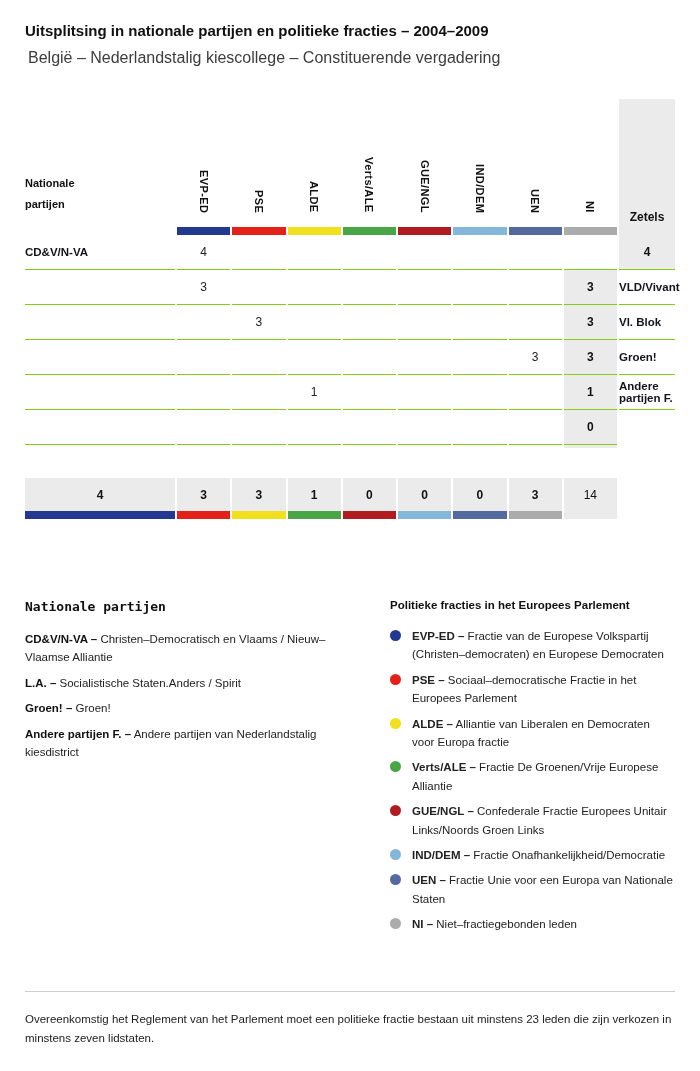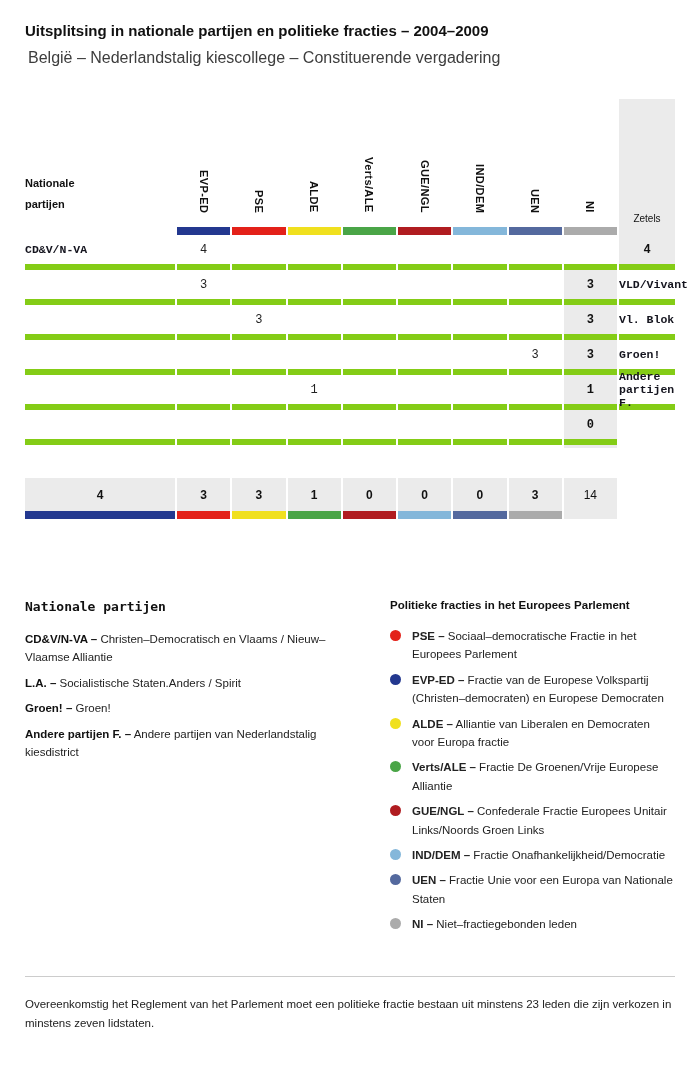--- a/index.html
+++ b/index.html
@@ -66,21 +66,21 @@
     overflow-wrap: anywhere;
     color: #111;
   }
   .zetels { background: #ebebeb; }
   .zhead {
     display: flex;
     justify-content: center;
     align-items: flex-end;
     padding-bottom: 3px;
   }
-  .zetels-label { font-weight: 400; font-size: 10px; color: #111; }
+  .zetels-label { font-weight: 700; font-size: 12px; color: #111; }
 
   .bar { height: 8px; }
 
   .plabel {
     display: flex;
     align-items: center;
     font-weight: 700;
     font-size: 11.5px;
     color: #14141e;
   }
@@ -90,21 +90,21 @@
     justify-content: center;
     color: #222;
   }
   .zval {
     display: flex;
     align-items: center;
     justify-content: center;
     font-weight: 700;
     color: #111;
   }
-  .rowline { border-bottom: 6px solid #84cc16; font-family: Liberation Mono, monospace; }
+  .rowline { border-bottom: 1px solid #84cc16; }
 
   .tval {
     background: #ebebeb;
     display: flex;
     align-items: center;
     justify-content: center;
     font-weight: 700;
     color: #111;
   }
   .ztotal {
@@ -155,21 +155,21 @@
   }
   .dot {
     width: 11px;
     height: 11px;
     border-radius: 50%;
     margin-top: 3px;
   }
 
   
   .footnote {
-    margin-top: 36px;
+    margin-top: 51px;
     border-top: 1px solid #cccccc;
     padding-top: 18px;
     font-size: 11.5px;
     line-height: 1.65;
     color: #222;
   }
   .footer {
     margin-top: 28px;
     display: flex;
     justify-content: space-between;
@@ -332,26 +332,26 @@
           <div class="leg-item"><b>CD&amp;V/N-VA –</b><span> Christen–Democratisch en Vlaams / Nieuw–Vlaamse Alliantie</span></div>
           <div class="leg-item"><b>L.A. –</b><span> Socialistische Staten.Anders / Spirit</span></div>
           <div class="leg-item"><b>Groen! –</b><span> Groen!</span></div>
           <div class="leg-item"><b>Andere partijen F. –</b><span> Andere partijen van Nederlandstalig kiesdistrict</span></div>
         </div>
     </div>
     <div class="leg-right">
       <div class="leg-right-title">Politieke fracties in het Europees Parlement</div>
       <div id="legend-groups-items">
           <div class="lg-item">
+            <span class="dot" style="background: rgb(35, 56, 143);"></span>
+            <span><b>EVP-ED –</b><span> Fractie van de Europese Volkspartij (Christen–democraten) en Europese Democraten</span></span>
+          </div>
+          <div class="lg-item">
             <span class="dot" style="background: rgb(227, 33, 25);"></span>
             <span><b>PSE –</b><span> Sociaal–democratische Fractie in het Europees Parlement</span></span>
-          </div>
-          <div class="lg-item">
-            <span class="dot" style="background: rgb(35, 56, 143);"></span>
-            <span><b>EVP-ED –</b><span> Fractie van de Europese Volkspartij (Christen–democraten) en Europese Democraten</span></span>
           </div>
           <div class="lg-item">
             <span class="dot" style="background: rgb(240, 224, 30);"></span>
             <span><b>ALDE –</b><span> Alliantie van Liberalen en Democraten voor Europa fractie</span></span>
           </div>
           <div class="lg-item">
             <span class="dot" style="background: rgb(74, 165, 71);"></span>
             <span><b>Verts/ALE –</b><span> Fractie De Groenen/Vrije Europese Alliantie</span></span>
           </div>
           <div class="lg-item">

